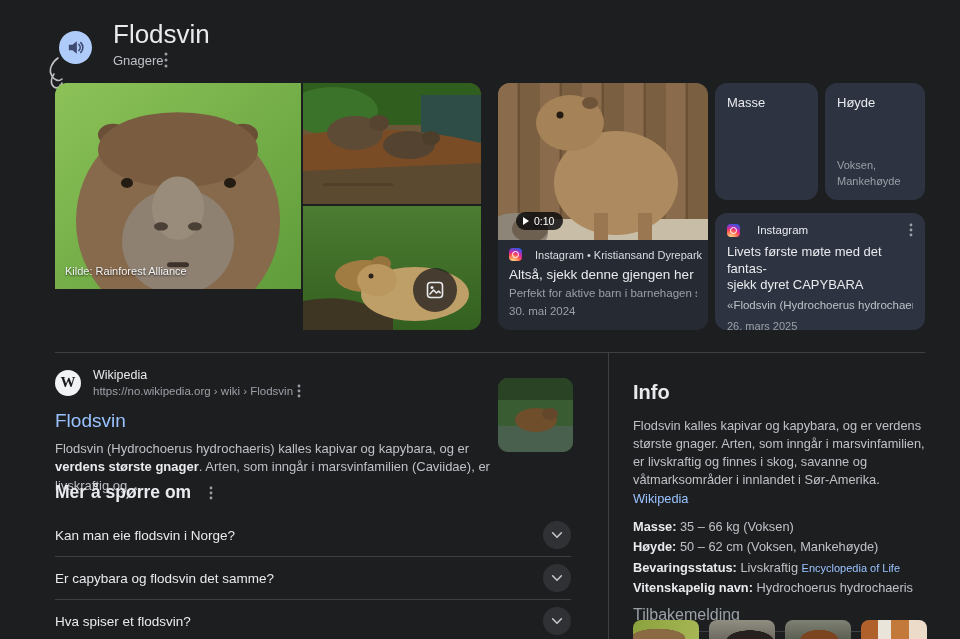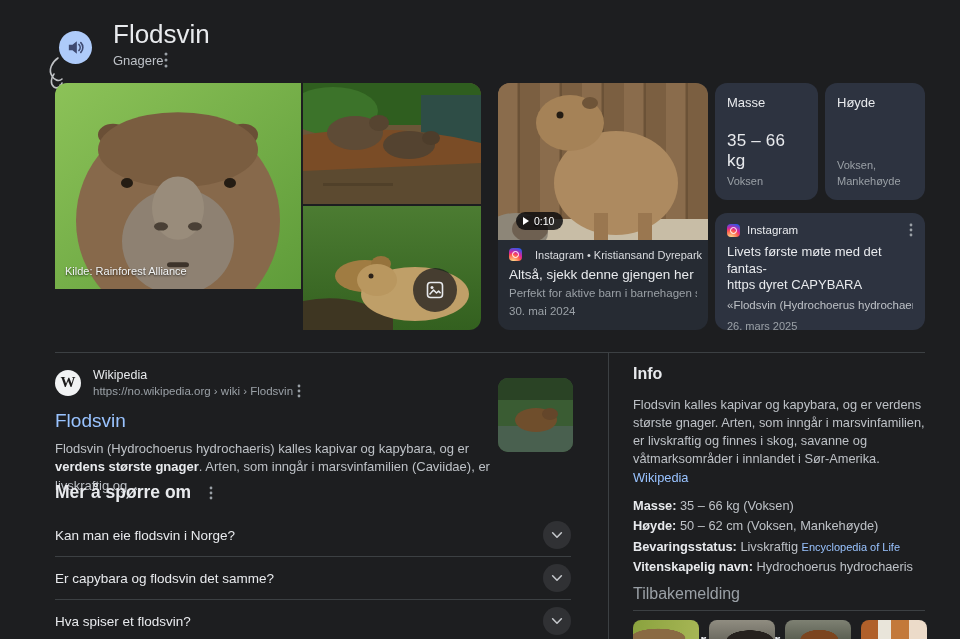--- a/index.html
+++ b/index.html
@@ -47,21 +47,21 @@
   .stat-card { position:absolute; top:83px; height:117px; background:#2d3340; border-radius:12px; padding:12px 12px 10px 12px;
                display:flex; flex-direction:column; justify-content:space-between; cursor:pointer; }
   .stat-mass { left:715px; width:103px; }
   .stat-height { left:825px; width:100px; }
   .stat-label { font-size:13px; color:#e8eaed; }
   .stat-value { font-size:17px; color:#e8eaed; letter-spacing:.2px; }
   .stat-sub { font-size:11px; color:#9aa0a6; margin-top:3px; line-height:1.45; }
 
   
   .ig-card { position:absolute; left:715px; top:213px; width:210px; height:117px; background:#2d3340; border-radius:12px; padding:10px 12px; cursor:pointer; }
-  .ig-head { display:flex; align-items:center; gap:7px; }
+  .ig-head { display:flex; align-items:center; gap:17px; }
   .ig-src { font-size:11.5px; color:#e8eaed; flex:1; }
   .ig-title { margin-top:7px; font-size:13px; color:#e8eaed; line-height:1.28; }
   .ig-quote { margin-top:5px; font-size:11.5px; color:#bdc1c6; white-space:nowrap; overflow:hidden; }
   .ig-date { margin-top:9px; font-size:11px; color:#9aa0a6; }
 
   
   .hr-top { position:absolute; left:55px; top:352px; width:870px; height:1px; background:#3c4043; }
   .vr-mid { position:absolute; left:608px; top:352px; width:1px; height:287px; background:#3c4043; }
 
   
@@ -82,21 +82,21 @@
   .paa-head { display:flex; align-items:center; gap:18px; }
   .paa-title { font-size:17.5px; font-weight:bold; color:#e8eaed; }
   .paa-row { position:relative; height:42px; display:flex; align-items:center; cursor:pointer; }
   .paa-q { font-size:13.5px; color:#e8eaed; flex:1; }
   .chev-btn { width:28px; height:28px; border-radius:50%; background:#303134; display:flex; align-items:center; justify-content:center; }
   .paa-div { height:1px; background:#3c4043; }
   .paa-rows { margin-top:11px; }
 
   
   .info { position:absolute; left:633px; top:365px; width:292px; }
-  .info-title { font-size:16px; font-weight:bold; color:#e8eaed; }
+  .info-title { font-size:20px; font-weight:bold; color:#e8eaed;margin-top:16px; }
   .info-desc { margin-top:13px; font-size:12.8px; color:#bdc1c6; line-height:1.42; }
   a.inline-link { color:#99c3ff; text-decoration:none; cursor:pointer; }
   .facts { margin-top:10px; font-size:12.8px; line-height:1.36; }
   .fact-row { margin-top:3px; color:#bdc1c6; }
   .fact-row b { color:#e8eaed; }
   .fact-link { font-size:11px; }
   .feedback { margin-top:10px; text-align:left; font-size:16px; color:#9aa0a6; cursor:pointer; }
   .info-div { margin-top:7px; height:1px; background:#3c4043; }
   .related-title { margin-top:20px; font-size:15.5px; font-weight:bold; color:#e8eaed; }
   .tiles { position:absolute; left:633px; top:620px; display:flex; gap:10px; }
@@ -241,24 +241,20 @@
         <span>Instagram • Kristiansand Dyrepark</span>
       </div>
       <div class="video-title">Altså, sjekk denne gjengen her da!...</div>
       <div class="video-desc">Perfekt for aktive barn i barnehagen som...</div>
       <div class="video-date">30. mai 2024</div>
     </div>
   </div>
 
   <div class="stat-card stat-mass">
     <div class="stat-label">Masse</div>
-    <div>
-      <div class="stat-value">35 – 66 kg</div>
-      <div class="stat-sub">Voksen</div>
-    </div>
   </div>
   <div class="stat-card stat-height">
     <div class="stat-label">Høyde</div>
     <div>
       <div class="stat-sub">
         <div>Voksen,</div>
         <div>Mankehøyde</div>
       </div>
     </div>
   </div>
@@ -272,21 +268,21 @@
       <span class="kebab">
         <svg width="4" height="14" viewBox="0 0 4 14">
             <circle cx="2" cy="2" r="1.4" fill="currentColor"></circle>
             <circle cx="2" cy="7" r="1.4" fill="currentColor"></circle>
             <circle cx="2" cy="12" r="1.4" fill="currentColor"></circle>
           </svg>
       </span>
     </div>
     <div class="ig-title">
       <div>Livets første møte med det fantas-</div>
-      <div>https dyret CAPYBARA</div>
+      <div>sjekk dyret CAPYBARA</div>
     </div>
     <div class="ig-quote">«Flodsvin (Hydrochoerus hydrochaeris)...</div>
     <div class="ig-date">26. mars 2025</div>
   </div>
 
   <div class="hr-top"></div>
   <div class="vr-mid"></div>
 
   <div class="wiki-block">
     <div class="wiki-srcline">

